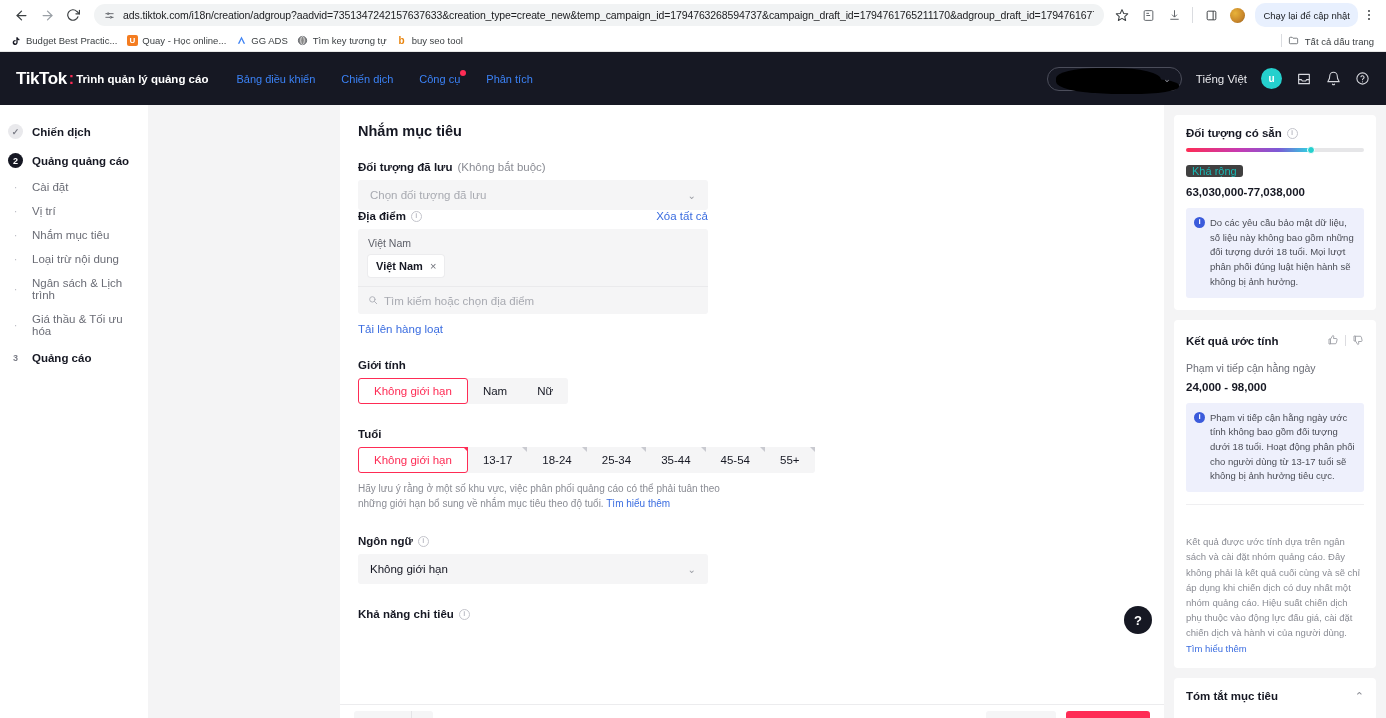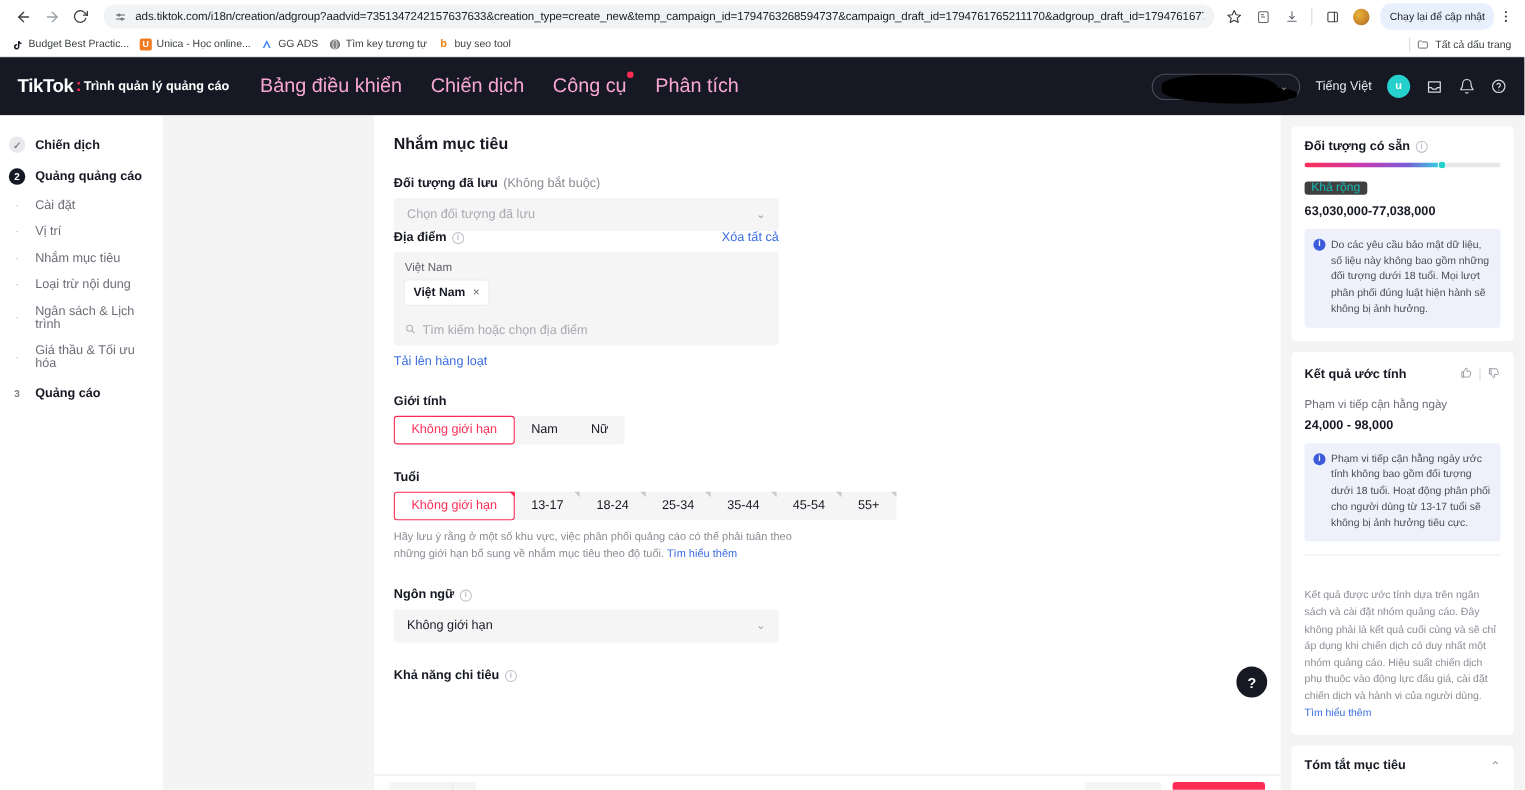--- a/index.html
+++ b/index.html
@@ -63,21 +63,21 @@
   
   .tt-header {
     height: 53px; background: #161823; display: flex; align-items: center;
     padding: 0 16px; color: #fff;
   }
   .tt-logo { font-size: 17px; font-weight: bold; letter-spacing: -0.4px; color:#fff; }
   .tt-logo-colon { color: #fe2c55; margin: 0 2px; font-weight: bold; }
   .tt-sub { font-size: 11.5px; font-weight: bold; color: #fff; }
   .tt-nav { display: flex; align-items: center; margin-left: 28px; gap: 26px; }
   .tt-nav-item {
-    font-size: 18px; color: #f9a8d4; position: relative; white-space: nowrap;
+    font-size: 11px; color: #3b82f6; position: relative; white-space: nowrap;
   }
   .tt-nav-item .dot {
     position: absolute; top: -3px; right: -6px; width: 6px; height: 6px;
     background: #fe2c55; border-radius: 50%;
   }
   .tt-right { margin-left: auto; display: flex; align-items: center; gap: 14px; }
   .acct-select {
     width: 135px; height: 24px; border: 1px solid #4b4d5a; border-radius: 12px;
     display: flex; align-items: center; padding: 0 10px; position: relative;
   }
@@ -346,21 +346,21 @@
         <svg width="10" height="10" viewBox="0 0 24 24">
             <path d="M16 3c.6 2.3 2.1 3.7 4.3 3.9v3.1c-1.6.1-3.1-.4-4.3-1.3v6.5c0 4-3.2 6.9-7 6.3-2.9-.5-5-3-5-6 .1-3.6 3.4-6.3 7-5.7v3.2c-1.6-.5-3.3.5-3.5 2.2-.2 1.5 1 2.9 2.6 2.9 1.5 0 2.7-1.2 2.7-2.7V3H16z" fill="#161823"></path>
           </svg>
       </span>
       <span class="bm-label">Budget Best Practic...</span>
     </div>
     <div class="bm">
       <span class="bm-ico">
         <span style="width:11px;height:11px;background:#f47c20;border-radius:2px;color:#fff;font-size:8px;display:flex;align-items:center;justify-content:center;font-weight:bold;">U</span>
       </span>
-      <span class="bm-label">Unica - Học online...</span>
+      <span class="bm-label">Quay - Học online...</span>
     </div>
     <div class="bm">
       <span class="bm-ico">
         <svg width="11" height="11" viewBox="0 0 24 24">
             <path d="M12 3 L20 19 L16.5 19 L12 9.5 L7.5 19 L4 19 Z" fill="#4285f4"></path>
           </svg>
       </span>
       <span class="bm-label">GG ADS</span>
     </div>
     <div class="bm">

